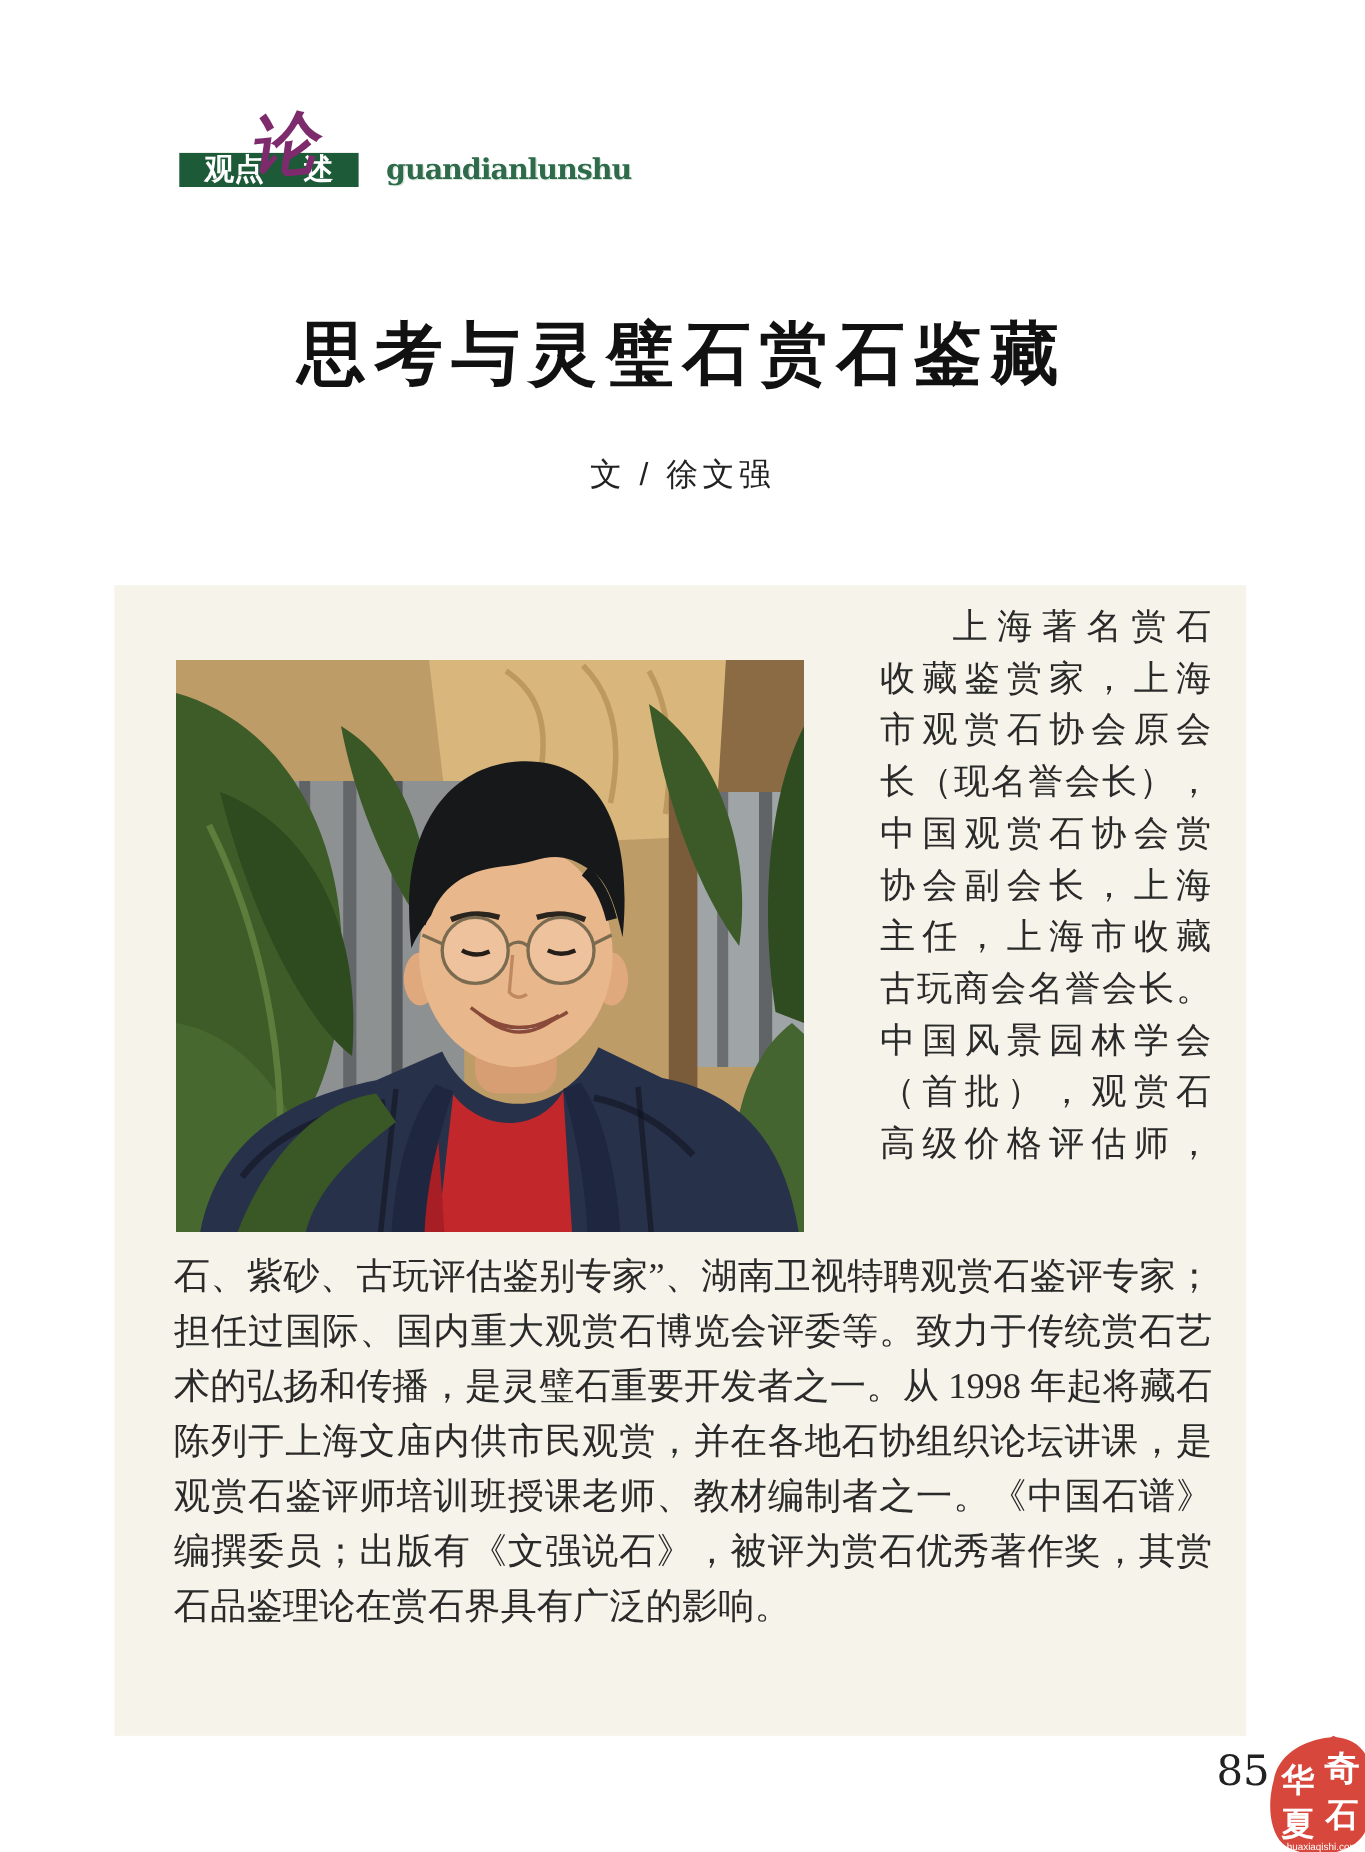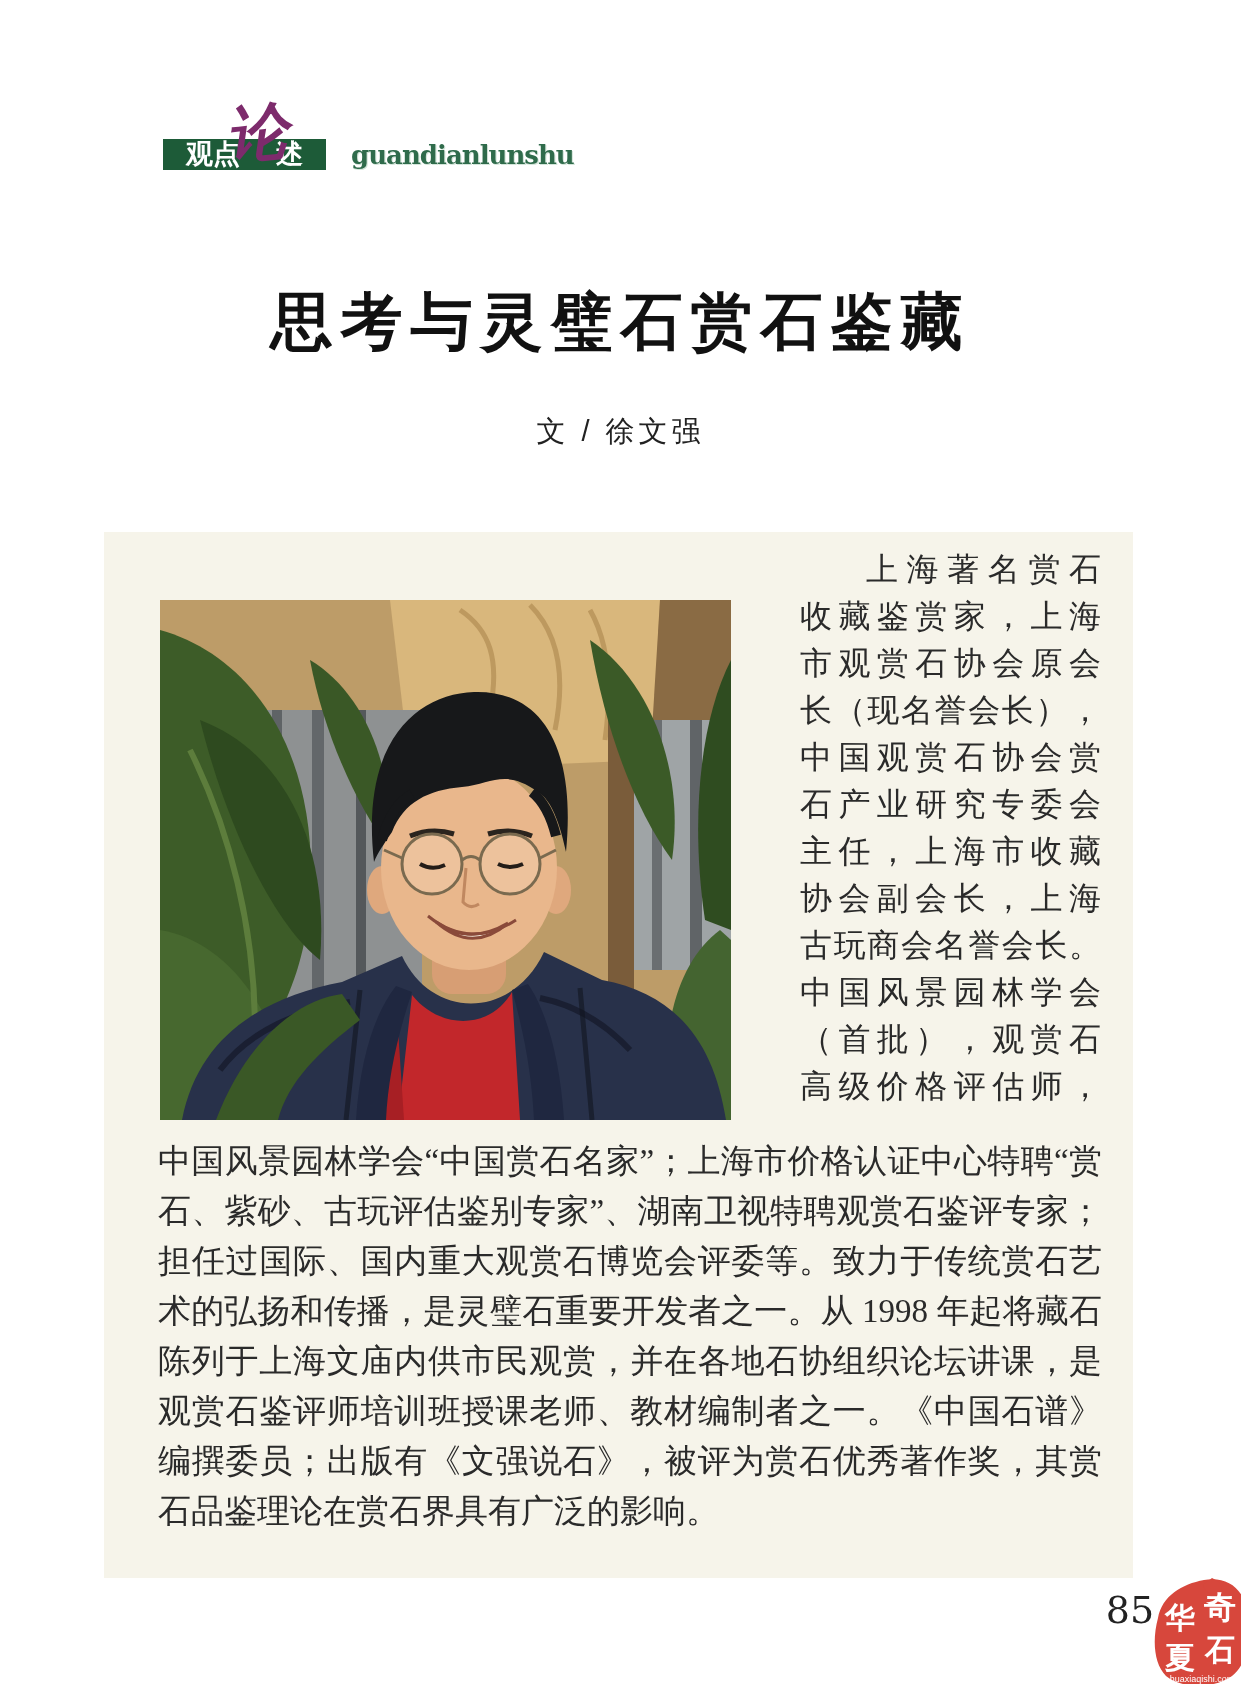--- a/index.html
+++ b/index.html
@@ -156,31 +156,29 @@
       <path d="M56,520 C86,442 136,400 182,394 L200,420 C158,452 128,482 118,520 Z" fill="#3a5826"></path>
     </svg>
   </div>
 
   <div class="sidebar">
     <div class="sb-line indent">上海著名赏石</div>
     <div class="sb-line">收藏鉴赏家，上海</div>
     <div class="sb-line">市观赏石协会原会</div>
     <div class="sb-line">长（现名誉会长），</div>
     <div class="sb-line">中国观赏石协会赏</div>
-    <div class="sb-line">石产业研究专委会</div>
+    <div class="sb-line">协会副会长，上海</div>
     <div class="sb-line">主任，上海市收藏</div>
-    <div class="sb-line">协会副会长，上海</div>
     <div class="sb-line">古玩商会名誉会长。</div>
     <div class="sb-line">中国风景园林学会</div>
     <div class="sb-line">（首批），观赏石</div>
     <div class="sb-line">高级价格评估师，</div>
   </div>
 
   <div class="body-para">
-    <div class="bp-line">中国风景园林学会“中国赏石名家”；上海市价格认证中心特聘“赏</div>
     <div class="bp-line">石、紫砂、古玩评估鉴别专家”、湖南卫视特聘观赏石鉴评专家；</div>
     <div class="bp-line">担任过国际、国内重大观赏石博览会评委等。致力于传统赏石艺</div>
     <div class="bp-line">术的弘扬和传播，是灵璧石重要开发者之一。从 1998 年起将藏石</div>
     <div class="bp-line">陈列于上海文庙内供市民观赏，并在各地石协组织论坛讲课，是</div>
     <div class="bp-line">观赏石鉴评师培训班授课老师、教材编制者之一。《中国石谱》</div>
     <div class="bp-line">编撰委员；出版有《文强说石》，被评为赏石优秀著作奖，其赏</div>
     <div class="bp-line">石品鉴理论在赏石界具有广泛的影响。</div>
   </div>
 
   <div class="page-number">85</div>

